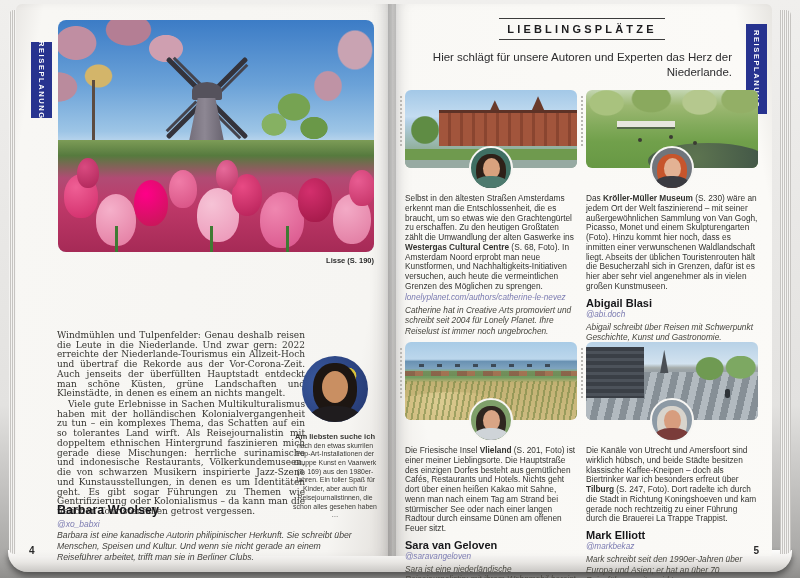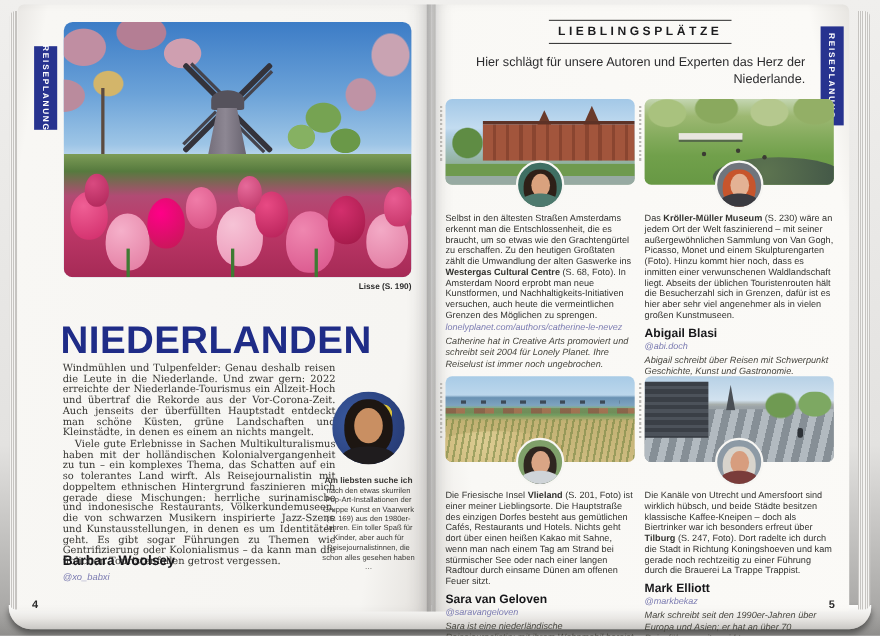--- a/index.html
+++ b/index.html
@@ -228,38 +228,38 @@
       <div class="tulip t11"></div>
       <div class="tulip t12"></div>
       <div class="stem" style="left:18%;"></div>
       <div class="stem" style="left:48%;"></div>
       <div class="stem" style="left:72%;"></div>
     </div>
 
   </div>
 
   <div class="lp-caption">Lisse (S. 190)</div>
-  <div class="lp-title2">NIEDERLANDEN</div>
 
   <div class="lp-body">
     <p>Windmühlen und Tulpenfelder: Genau deshalb reisen die Leute in die Niederlande. Und zwar gern: 2022 erreichte der Niederlande-Tourismus ein Allzeit-Hoch und übertraf die Rekorde aus der Vor-Corona-Zeit. Auch jenseits der überfüllten Hauptstadt entdeckt man schöne Küsten, grüne Landschaften und Kleinstädte, in denen es einem an nichts mangelt.</p>
     <p>Viele gute Erlebnisse in Sachen Multikulturalismus haben mit der holländischen Kolonialvergangenheit zu tun – ein komplexes Thema, das Schatten auf ein so tolerantes Land wirft. Als Reisejournalistin mit doppeltem ethnischen Hintergrund faszinieren mich gerade diese Mischungen: herrliche surinamische und indonesische Restaurants, Völkerkundemuseen, die von schwarzen Musikern inspirierte Jazz-Szene und Kunstausstellungen, in denen es um Identitäten geht. Es gibt sogar Führungen zu Themen wie Gentrifizierung oder Kolonialismus – da kann man die üblichen Touristenfallen getrost vergessen.</p>
   </div>
 
   <div class="lp-side">
     <div class="av-big av-barb">
       <div class="hair"></div>
       <div class="face"></div>
       <div class="bust"></div>
     </div>
     <div class="side-text"><b>Am liebsten suche ich</b><span> nach den etwas skurrilen Pop-Art-Installationen der Gruppe Kunst en Vaarwerk (S. 169) aus den 1980er-Jahren. Ein toller Spaß für Kinder, aber auch für Reisejournalistinnen, die schon alles gesehen haben …</span></div>
   </div>
 
   <div class="lp-author-name">Barbara Woolsey</div>
   <div class="lp-handle">@xo_babxi</div>
+  <div class="lp-bio">Barbara ist eine kanadische Autorin philipinischer Herkunft. Sie schreibt über Menschen, Speisen und Kultur. Und wenn sie nicht gerade an einem Reiseführer arbeitet, trifft man sie in Berliner Clubs.</div>
   <div class="pagenum pn-l">4</div>
 </div>
 
 <div class="page page-right">
   <div class="tab tab-r">REISEPLANUNG</div>
 
   <div class="rp-header">
     <span>LIEBLINGSPLÄTZE</span>
   </div>
   <div class="rp-sub">Hier schlägt für unsere Autoren und Experten das Herz der Niederlande.</div>

